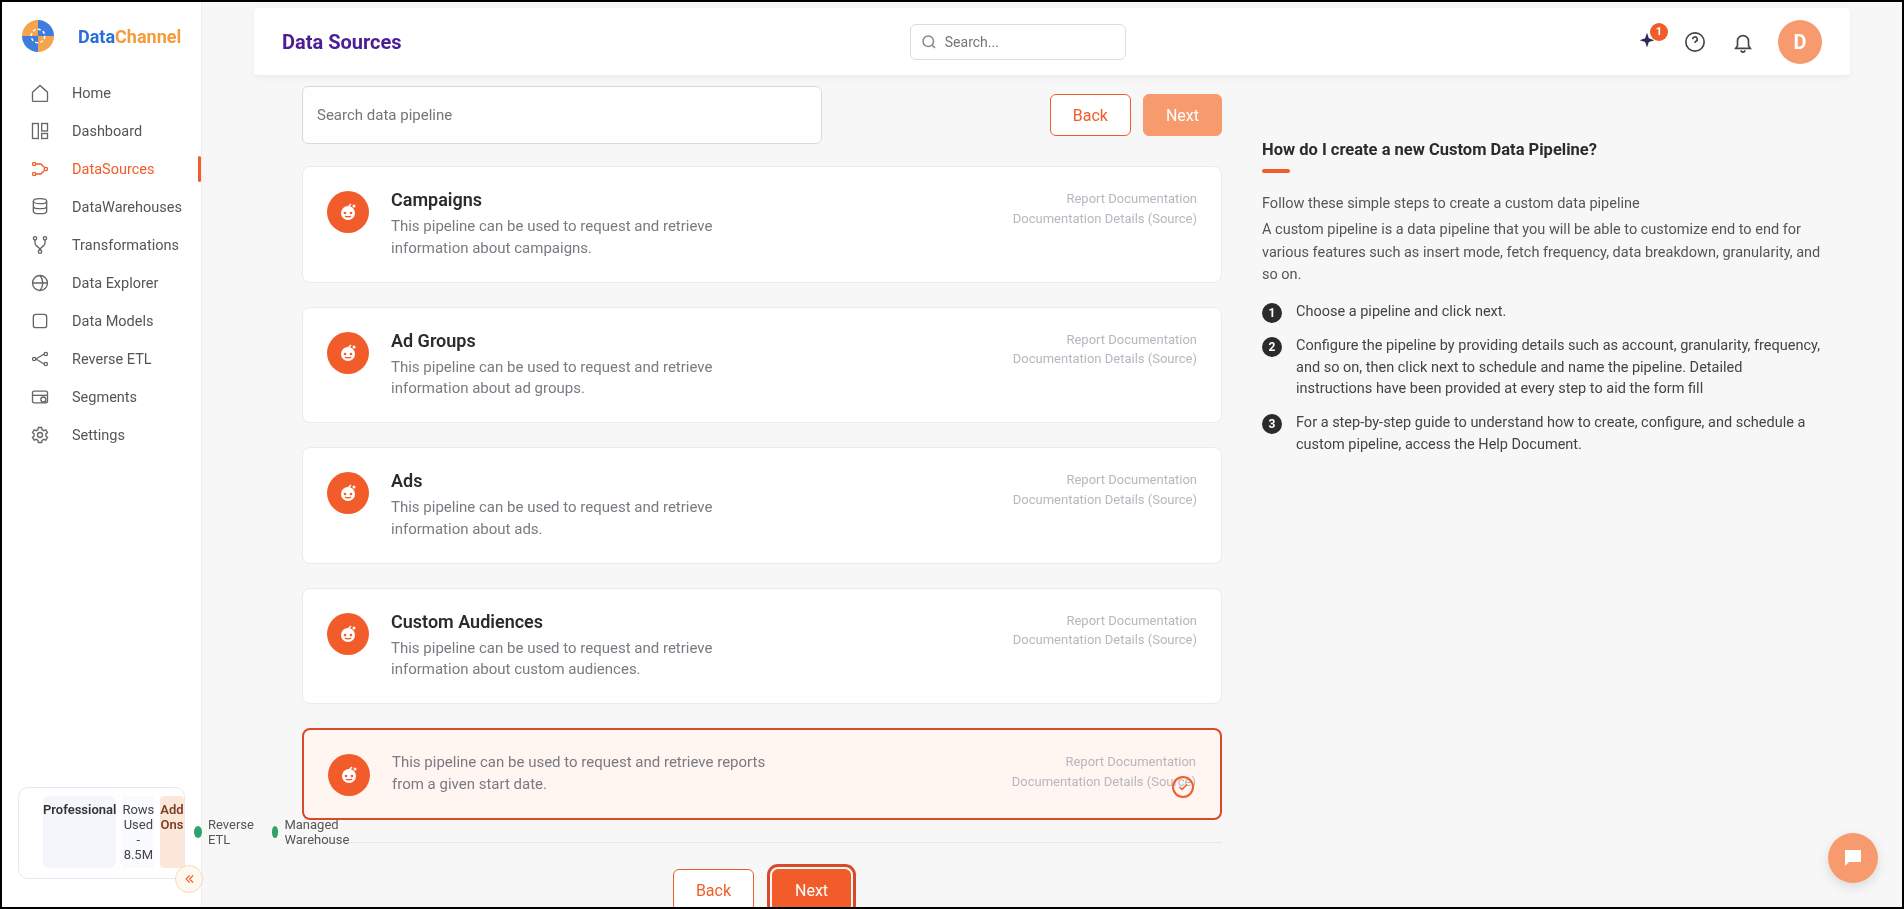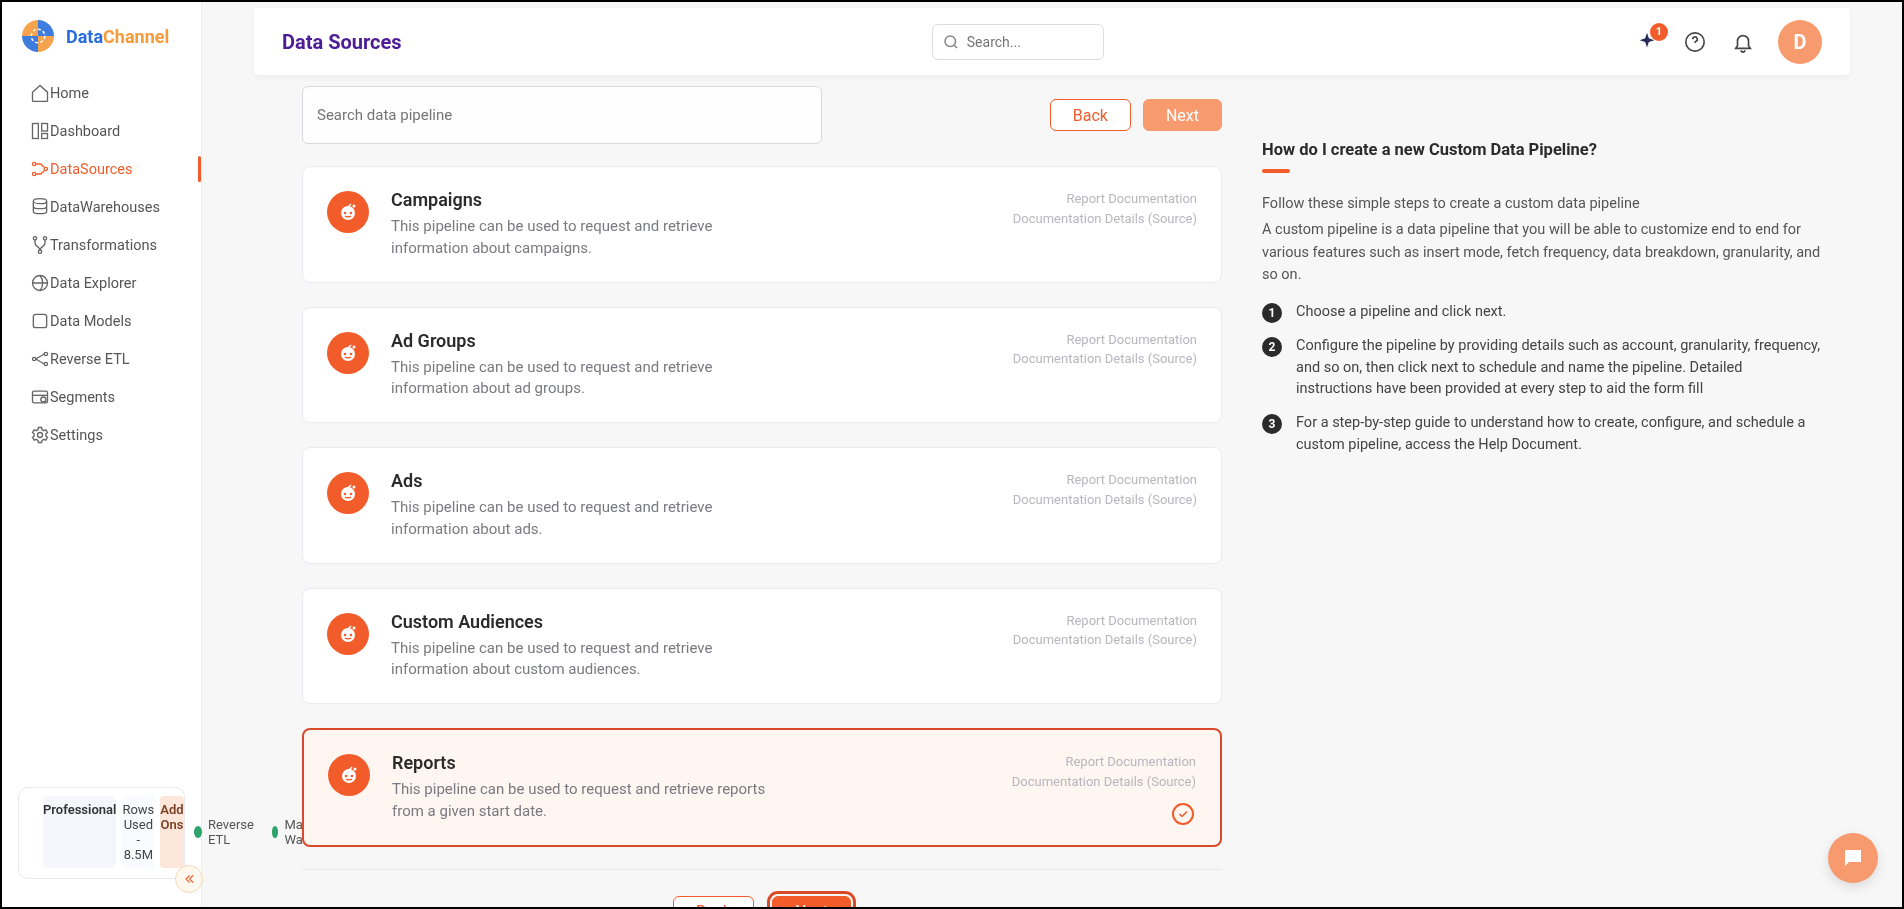--- a/index.html
+++ b/index.html
@@ -1,59 +1,59 @@
 <!DOCTYPE html>
 <html><head>
 <meta charset="utf-8">
 <style>
 * { box-sizing: border-box; margin: 0; padding: 0; font-family: -apple-system, BlinkMacSystemFont, "Segoe UI", Roboto, Arial, sans-serif; }
 body { background: #f7f7f8; color: #2b2b2b; width: 1904px; height: 909px; overflow: hidden; position: relative; border: 2px solid #000; }
 .app { display: flex; height: 100%; }
 
 
 .sidebar { width: 200px; background: #fff; display: flex; flex-direction: column; padding: 12px 0 12px 0; position: relative; border-right: 1px solid #eee; }
-.logo-area { display: flex; align-items: center; gap: 12px; padding: 6px 18px 20px 20px; }
+.logo-area { display: flex; align-items: center; gap: 24px; padding: 6px 18px 20px 20px; }
 .logo-mark { width: 32px; height: 32px; border-radius: 50%; background: conic-gradient(#2a6edb 0 25%, #f59b3a 0 50%, #2a6edb 0 75%, #f59b3a 0 100%); opacity: .9; display:flex; align-items:center; justify-content:center; }
 .logo-text { font-weight: 700; font-size: 18px; }
 .logo-text .lt1 { color: #2a6edb; } .logo-text .lt2 { color: #f59b3a; }
 .nav { list-style: none; padding: 2px 0; }
-.nav li { display: flex; align-items: center; gap: 0; padding: 9px 12px 9px 28px; font-size: 14.5px; color: #555; cursor: pointer; position: relative; }
+.nav li { display: flex; align-items: center; gap: 22px; padding: 9px 12px 9px 28px; font-size: 14.5px; color: #555; cursor: pointer; position: relative; }
 .nav li.active { color: #f25c2a; }
 .nav li.active::after { content:""; position:absolute; right:0; top:6px; bottom:6px; width:3px; background:#f25c2a; border-radius:2px; }
 .nav-icon { width: 20px; height: 20px; display:flex; align-items:center; justify-content:center; color:#666; }
 .nav li.active .nav-icon { color:#f25c2a; }
 
 .sidebar-bottom { margin-top: auto; padding: 8px 16px 16px 16px; }
 .plan-card { border:1px solid #e8e8ee; border-radius:10px; padding:8px 10px 10px 24px; font-size:13px; display:flex; flex-direction:row; gap:6px; }
 .plan-head { background:#f4f6fb; text-align:center; padding:6px 0; border-radius:6px; font-weight:600; color:#333; }
 .plan-rows { background:#fafbfe; text-align:center; padding:6px 0; color:#444; }
 .addons-head { background:#fde7da; text-align:center; padding:6px 0; border-radius:4px; font-weight:600; color:#7a4225; }
 .addon-line { display:flex; align-items:center; gap:6px; color:#555; font-size:13px; padding:2px 4px;}
 .addon-dot { width:12px; height:12px; border-radius:50%; background:#2ea36a; display:inline-block; }
 .collapse-handle { position:absolute; right:-2px; bottom:14px; width:28px; height:28px; border-radius:50%; background:#fff8ef; border:1px solid #f3d9b8; display:flex; align-items:center; justify-content:center; color:#f25c2a; cursor:pointer; font-size:14px; }
 
 
 .main { flex:1; display:flex; flex-direction:column; }
 .topbar { background:#fff; height:68px; display:flex; align-items:center; padding:0 28px; border-bottom:1px solid #eee; box-shadow: 0 2px 6px rgba(0,0,0,0.04); margin: 6px 52px 0 52px; border-radius:4px; position:relative;}
 .page-title { font-size:20px; font-weight:700; color:#4c1d95; }
-.search-wrap { margin-left:auto; margin-right:auto; position:relative; width:172px; }
+.search-wrap { margin-left:auto; margin-right:auto; position:relative; width:216px; }
 .search-wrap input { width:100%; height:36px; border:1px solid #ddd; border-radius:6px; padding:0 12px 0 34px; font-size:14px; color:#666; outline:none; }
 .search-wrap .sicon { position:absolute; left:10px; top:9px; color:#888; }
 .topbar-right { display:flex; align-items:center; gap:22px; }
 .icon-btn { width:26px; height:26px; display:flex; align-items:center; justify-content:center; color:#444; cursor:pointer; position:relative; }
 .sparkle-badge { position:absolute; top:-6px; right:-8px; background:#f25c2a; color:#fff; width:18px; height:18px; border-radius:50%; font-size:11px; display:flex; align-items:center; justify-content:center; font-weight:700; }
 .avatar { width:44px; height:44px; border-radius:50%; background:#f79a6d; color:#fff; font-size:20px; font-weight:700; display:flex; align-items:center; justify-content:center; cursor:pointer; }
 
 
 .content { flex:1; padding: 10px 60px 20px 100px; display:flex; gap:40px; overflow:hidden; }
 .left-col { width: 920px; display:flex; flex-direction:column; }
 .toprow { display:flex; align-items:center; gap:12px; margin:0 0 22px 0; }
 .pipe-search { flex:0 0 520px; height:58px; border:1px solid #d9d9e0; border-radius:6px; padding:0 14px; font-size:15px; color:#666; outline:none; background:#fefefe; }
 .spacer { flex:1; }
-.btn { height:32px; padding:4px 22px; border-radius:6px; font-size:16px; cursor:pointer; border:1px solid transparent; }
+.btn { height:42px; padding:4px 22px; border-radius:6px; font-size:16px; cursor:pointer; border:1px solid transparent; }
 .btn-back { background:#fff; border:1px solid #f25c2a; color:#f25c2a; }
 .btn-next { background:#f79a6d; color:#fff; border:1px solid #f79a6d; }
 .btn-next.solid { background:#f25c2a; border-color:#f25c2a; }
 
 .cards { display:flex; flex-direction:column; gap:24px;justify-content:space-between; }
 .card { background:#fff; border:1px solid #eceaf0; border-radius:8px; padding:22px 24px 22px 24px; display:flex; gap:22px; align-items:flex-start; cursor:pointer; position:relative; }
 .card.selected { border:2px solid #d94a2a; background:#fff5f1; }
 .card-icon { width:42px; height:42px; border-radius:50%; background:#f25c2a; display:flex; align-items:center; justify-content:center; color:#fff; flex-shrink:0; margin-top:2px; }
 .card-body { flex:1; }
 .card-title { font-size:18px; font-weight:600; color:#2b2b2b; margin-bottom:6px; }
@@ -353,21 +353,20 @@
                 <svg width="24" height="24" viewBox="0 0 24 24" fill="#fff">
                   <circle cx="12" cy="13" r="7" fill="#fff"></circle>
                   <circle cx="9" cy="13" r="1.3" fill="#f25c2a"></circle>
                   <circle cx="15" cy="13" r="1.3" fill="#f25c2a"></circle>
                   <path d="M9 16c1 1 5 1 6 0" stroke="#f25c2a" stroke-width="1.4" fill="none"></path>
                   <circle cx="18" cy="6" r="1.5" fill="#fff"></circle>
                   <path d="M12 7l3-3" stroke="#fff" stroke-width="1.4"></path>
                 </svg>
               </div>
             <div class="card-body">
-              <div class="card-title">Reports</div>
               <div class="card-desc">This pipeline can be used to request and retrieve reports from a given start date.</div>
             </div>
             <div class="card-links">
               <div>Report Documentation</div>
               <div>Documentation Details (Source)</div>
             </div>
             <div class="check-badge">
               <svg width="12" height="12" viewBox="0 0 24 24" fill="none" stroke="currentColor" stroke-width="3">
                   <path d="M5 12l5 5L20 7"></path>
                 </svg>

